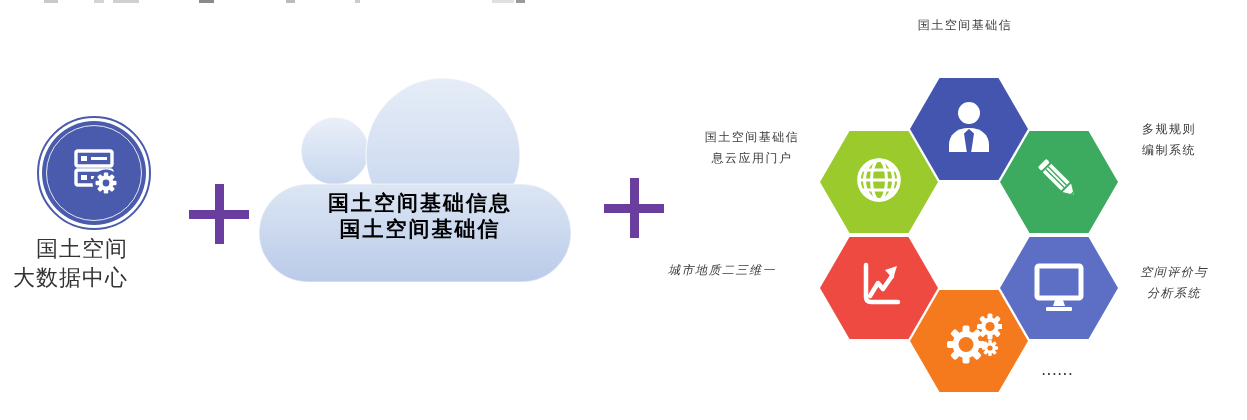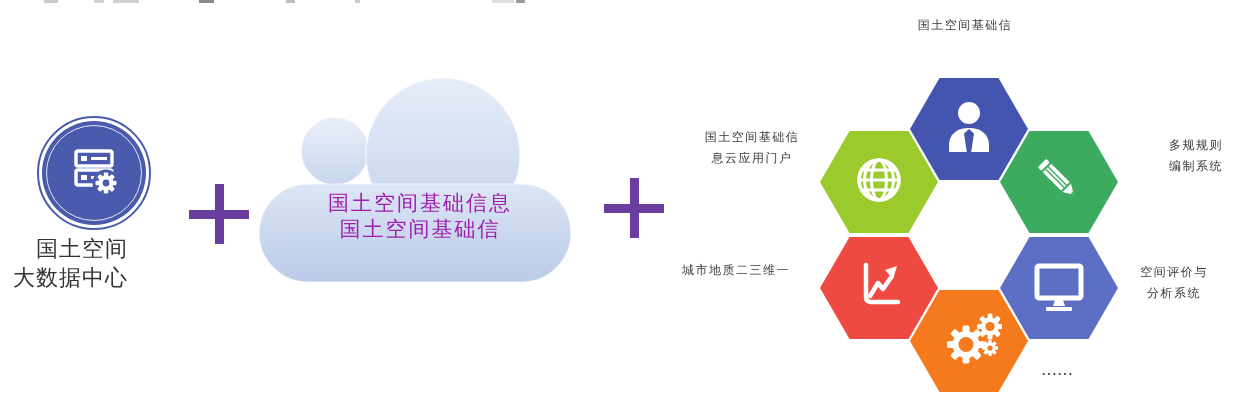--- a/index.html
+++ b/index.html
@@ -35,21 +35,21 @@
   .plus .pbar { position:absolute; background:#6A3E9F; }
   .plus .ph { left:0; top:26px; width:60px; height:9px; }
   .plus .pv { left:26px; top:0; width:9px; height:60px; }
   .plus1 { left:189px; top:184px; }
   .plus2 { left:604px; top:178px; }
 
   
   .cloud { position:absolute; left:258px; top:76px; width:314px; height:206px; }
   .cloud-label {
     position:absolute; left:300px; top:190px; width:240px;
-    font-size:21px; line-height:26px; letter-spacing:2px; text-align:center; color:#a21caf;
+    font-size:21px; line-height:26px; letter-spacing:2px; text-align:center; color:#000000;font-weight:bold;
   }
 
   
   .hex {
     position:absolute; width:118px; height:102px;
     clip-path:polygon(25% 0,75% 0,100% 50%,75% 100%,25% 100%,0 50%);
     display:flex; align-items:center; justify-content:center;
   }
   .hex-blue   { left:910px; top:78px;  background:#4355AF; }
   .hex-green  { left:1000px; top:131px; background:#3DAB5F; }
@@ -57,23 +57,23 @@
   .hex-orange { left:910px; top:290px; background:#F57A1E; }
   .hex-red    { left:820px; top:237px; background:#EF4A41; }
   .hex-lime   { left:820px; top:131px; background:#9BCA2D; }
 
   .lbl {
     position:absolute; font-size:12px; line-height:21px; letter-spacing:1.5px;
     text-align:center; color:#3b3b3b;
   }
   .lbl-top        { left:885px;  top:15px;  width:160px; }
   .lbl-upperleft  { left:672px;  top:127px; width:160px; }
-  .lbl-lowerleft  { left:656px;  top:260px; width:160px; }
-  .lbl-upperright { left:1127px; top:135px; width:84px;margin-left:27px; }
-  .lbl-lowerright { left:1132px; top:262px; width:84px; }
+  .lbl-lowerleft  { left:642px;  top:260px; width:160px;font-style:italic; }
+  .lbl-upperright { left:1127px; top:119px; width:84px; }
+  .lbl-lowerright { left:1132px; top:262px; width:84px;font-style:italic; }
   .lbl-dots       { left:1026px; top:364px; width:64px; font-weight:bold; letter-spacing:2px; line-height:14px; }
 </style>
 </head>
 <body>
 
 <div class="canvas">
 
   <div>
     <div class="artifact" style="left:44px;width:14px;background:#c9c9c9;"></div>
     <div class="artifact" style="left:94px;width:10px;background:#d4d4d4;"></div>

